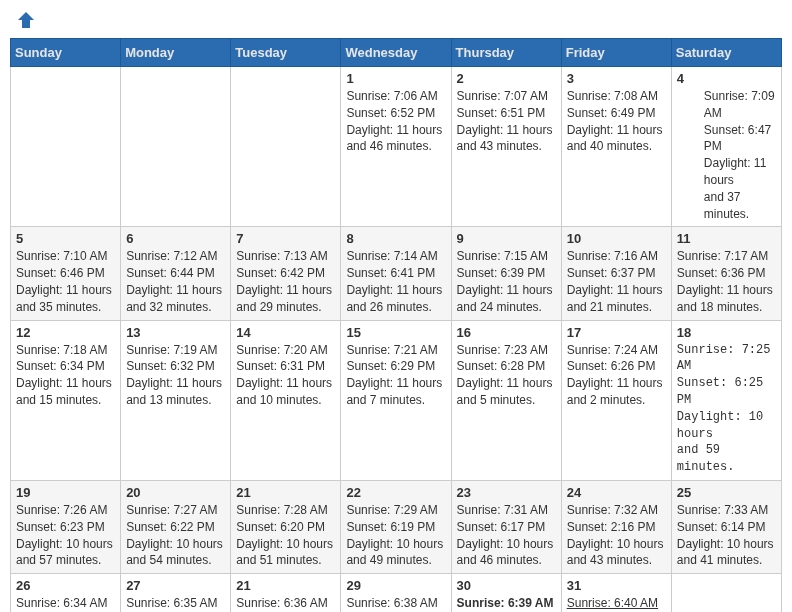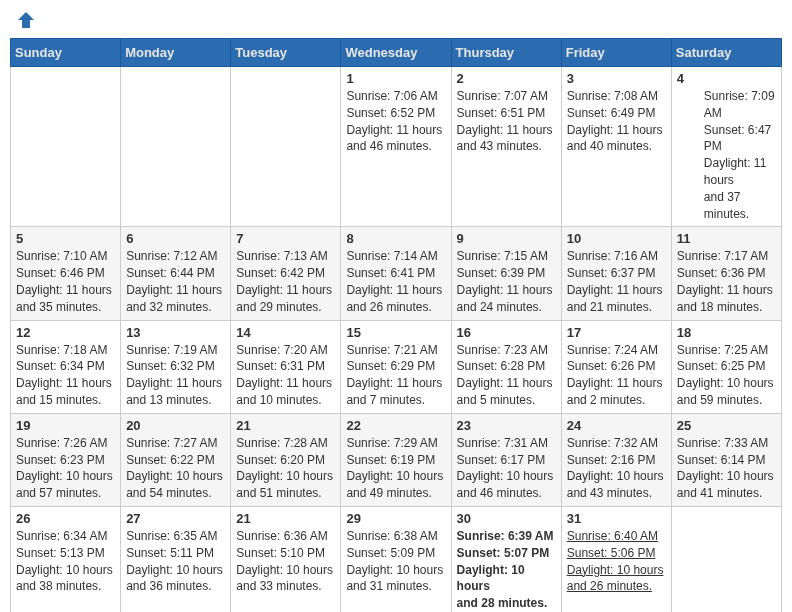--- a/index.html
+++ b/index.html
@@ -249,21 +249,21 @@
         </td>
         <td>
           <div class="day-num">17</div>
           <div class="day-info" style="white-space: pre-line;">Sunrise: 7:24 AM
 Sunset: 6:26 PM
 Daylight: 11 hours
 and 2 minutes.</div>
         </td>
         <td>
           <div class="day-num">18</div>
-          <div class="day-info" style="white-space: pre-line;">Sunrise: 7:25 AM
+          <div class="day-info" style="white-space: pre-line; font-family: Liberation Mono, monospace;">Sunrise: 7:25 AM
 Sunset: 6:25 PM
 Daylight: 10 hours
 and 59 minutes.</div>
         </td>
       </tr>
       <tr>
         <td>
           <div class="day-num">19</div>
           <div class="day-info" style="white-space: pre-line;">Sunrise: 7:26 AM
 Sunset: 6:23 PM

